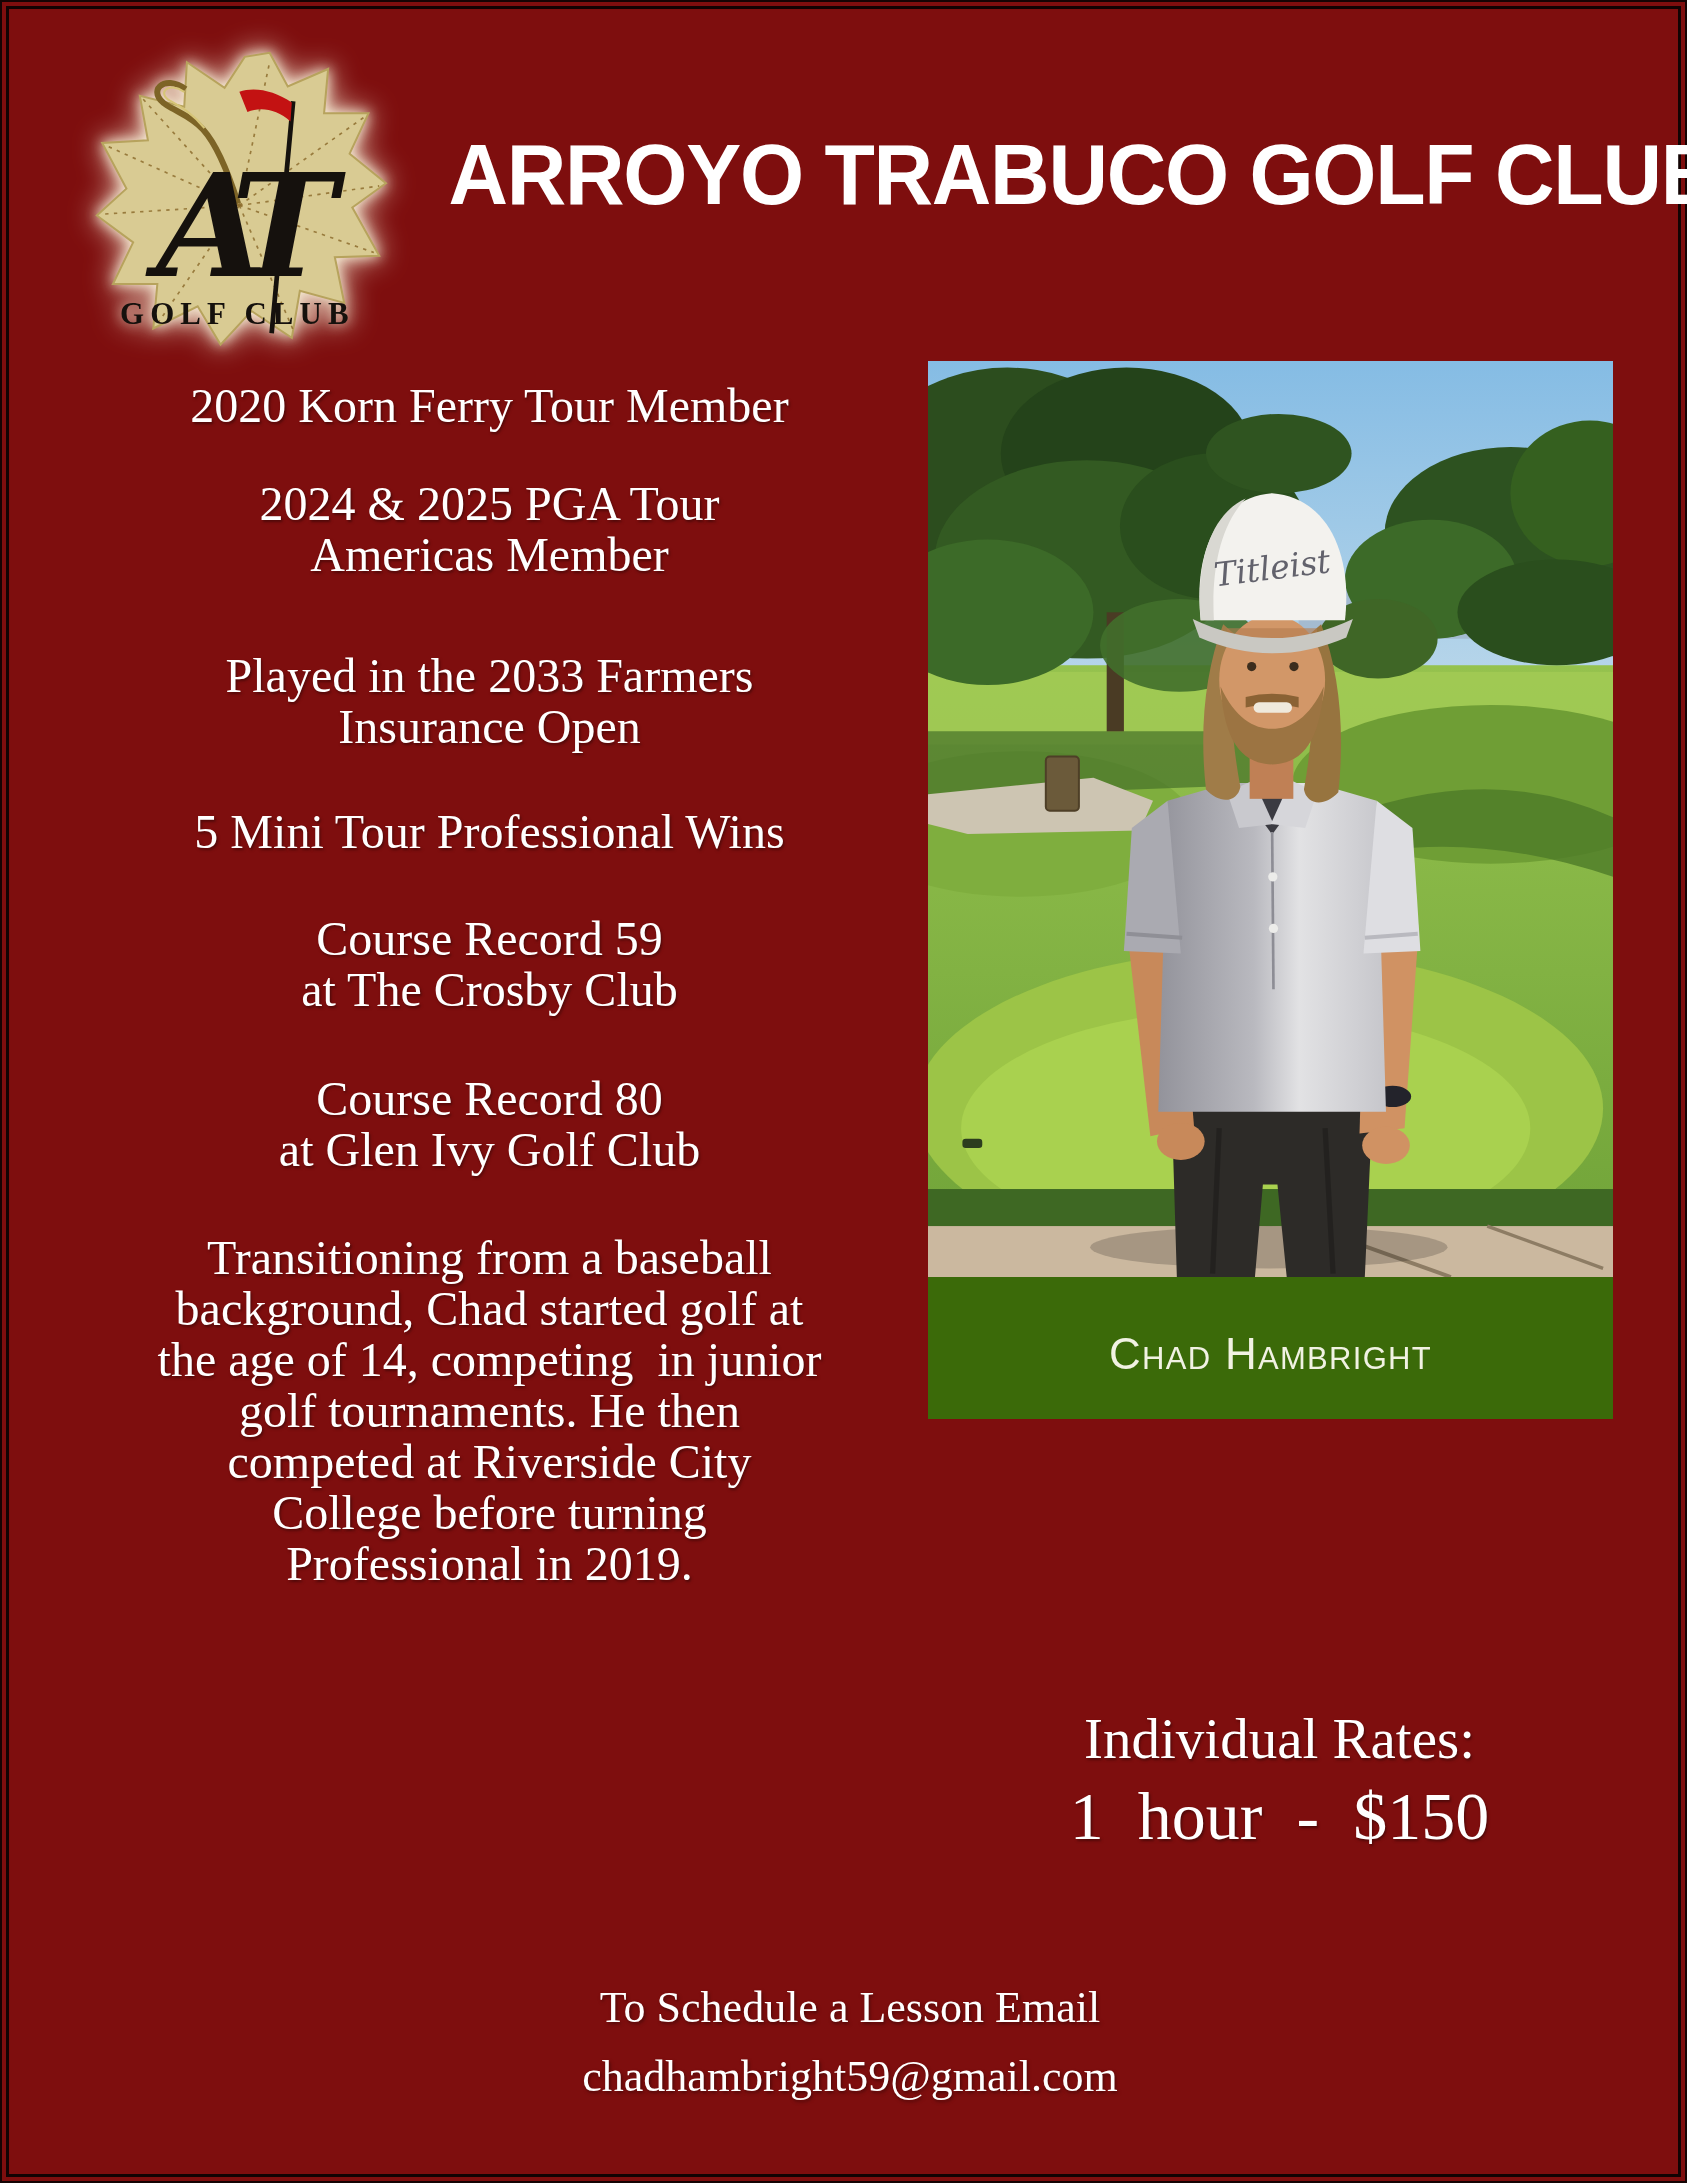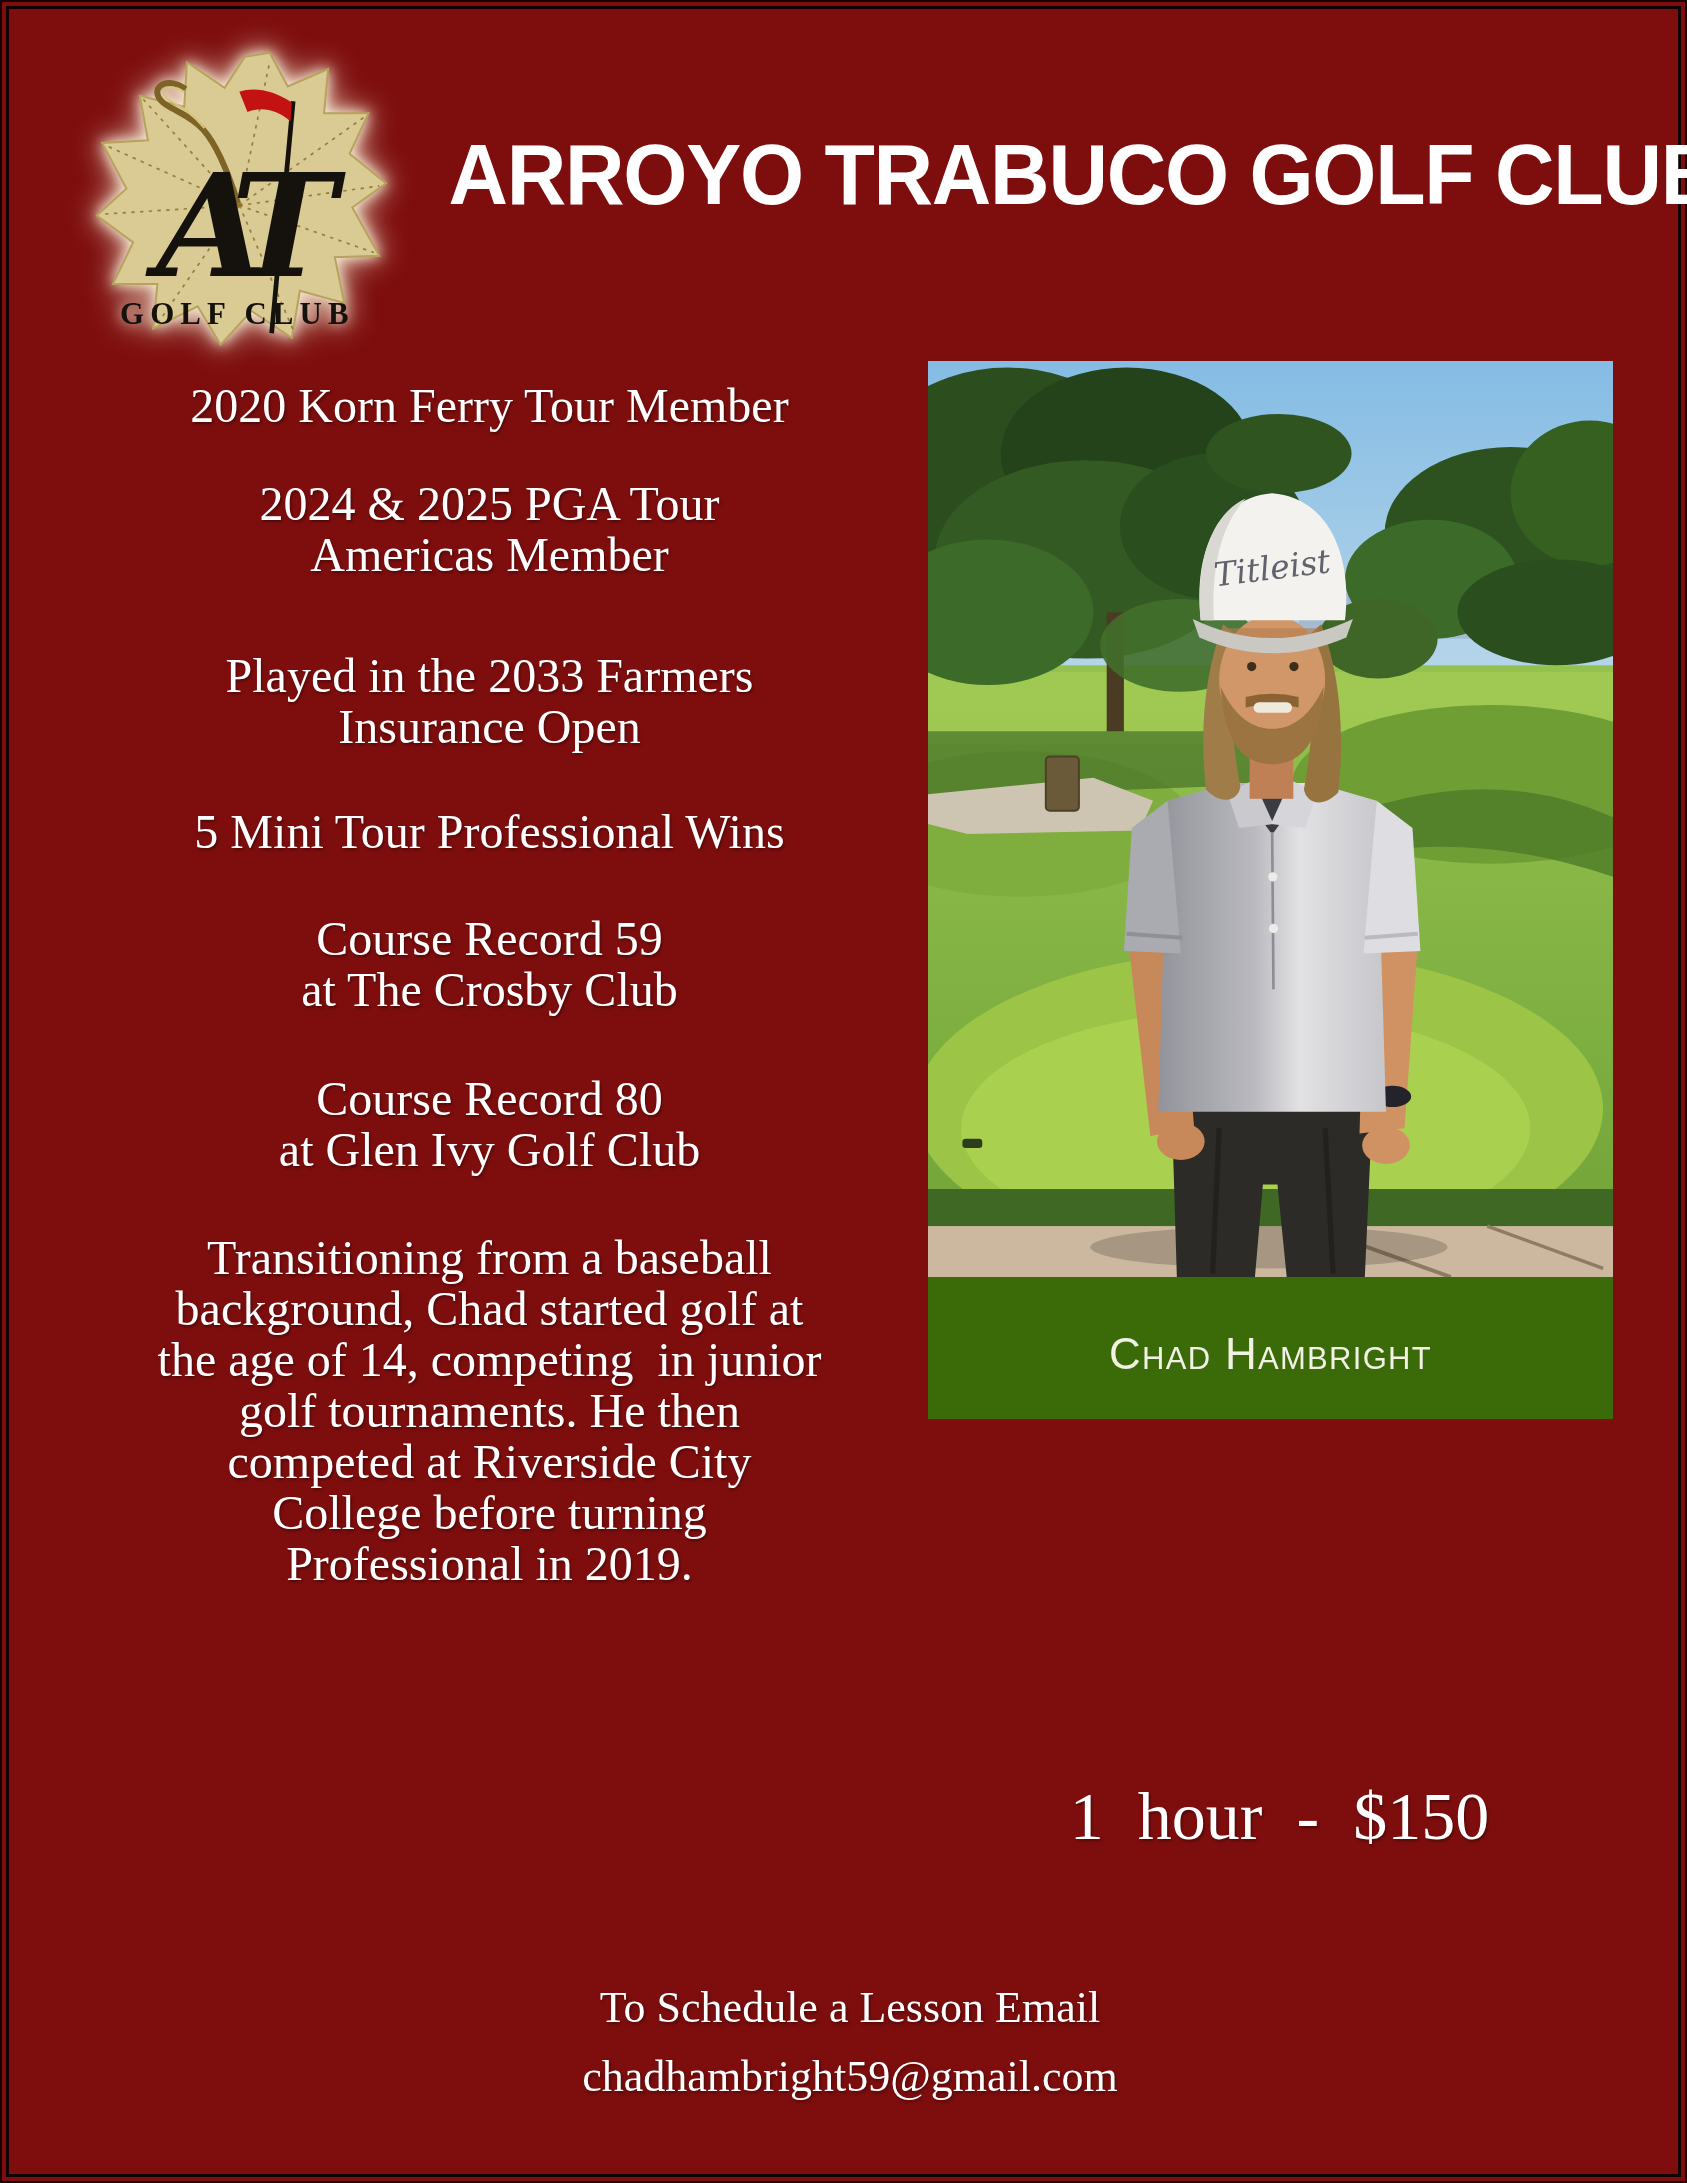--- a/index.html
+++ b/index.html
@@ -239,18 +239,19 @@
         <path d="M400,390 Q520,448 642,390 L632,418 Q520,466 410,418 Z" fill="#c9c8c2"></path>
         <text x="522" y="330" text-anchor="middle" font-family="DejaVu Serif, serif" font-style="italic" font-size="50" fill="#62626c" transform="rotate(-7 522 330)">Titleist</text>
       </g>
     </svg>
   </figure>
 
   <div class="caption">
     <div>Chad Hambright</div>
   </div>
 
+  <div class="rates-heading">Individual Rates:</div>
   <div class="rates-line">1  hour  -  $150</div>
 
   <div class="contact">To Schedule a Lesson Email
 chadhambright59@gmail.com</div>
 </div>
 
 
 </body></html>

